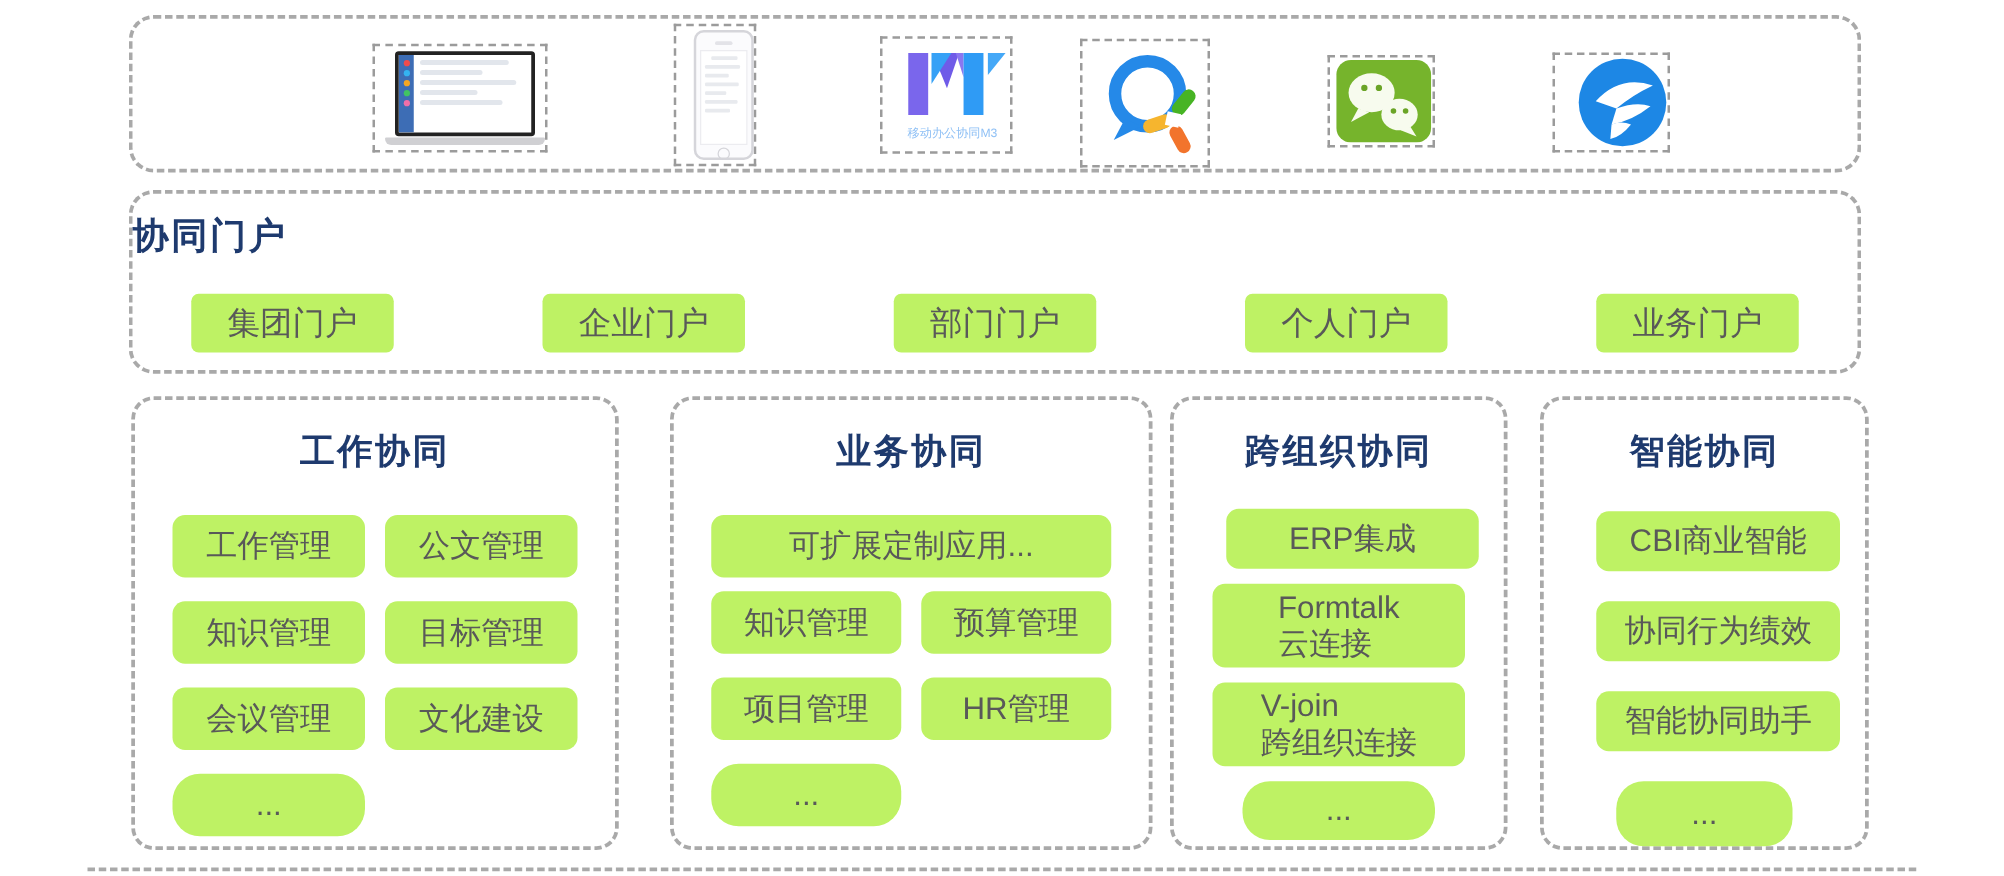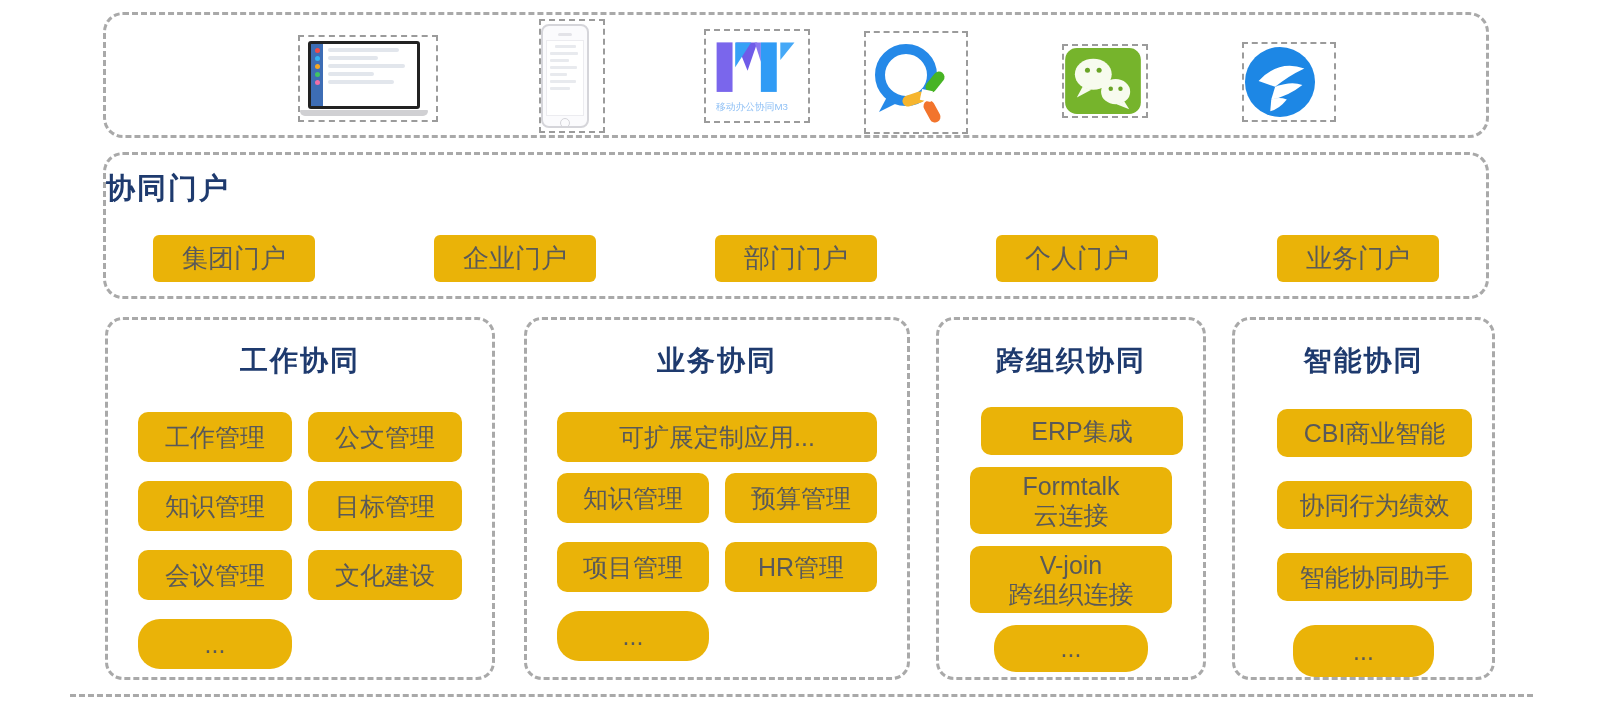--- a/index.html
+++ b/index.html
@@ -1,37 +1,37 @@
 <!DOCTYPE html>
 <html><head>
 <meta charset="utf-8">
 <style>
   html,body{margin:0;padding:0;background:#fff;font-family:"Liberation Sans", sans-serif;}
   .canvas{position:relative;width:1603px;height:701px;background:#ffffff;overflow:hidden;}
 
   
   .panel{position:absolute;border:3px dashed #a9a9a9;border-radius:20px;background:#fff;box-sizing:border-box;}
   .icon-box{position:absolute;border:2.5px dashed #9b9b9b;background:#fff;box-sizing:border-box;
-            display:flex;align-items:center;justify-content:flex-start;}
+            display:flex;align-items:center;justify-content:flex-end;}
 
   #clients-bar{left:103px;top:12px;width:1386px;height:126px;}
   #portal-panel{left:103px;top:152px;width:1386px;height:147px;}
   #sec-work{left:105px;top:317px;width:390px;height:363px;border-radius:18px;}
-  #sec-business{left:524px;top:317px;width:386px;height:363px;border-radius:18px;}
+  #sec-business{left:536px;top:317px;width:386px;height:363px;border-radius:18px;}
   #sec-cross{left:936px;top:317px;width:270px;height:363px;border-radius:18px;}
   #sec-smart{left:1232px;top:317px;width:263px;height:363px;border-radius:18px;}
   #cutoff-line{position:absolute;left:70px;top:694px;width:1463px;height:7px;border-top:3px dashed #a9a9a9;}
 
   
   .big-title{margin-top:14px;font-size:29px;font-weight:bold;color:#1e3a6e;letter-spacing:2px;}
   .sec-title{text-align:center;margin-top:22px;font-size:28px;font-weight:bold;color:#1e3a6e;letter-spacing:2px;}
 
   
-  .chip{background:#eab308;color:#595959;display:flex;align-items:center;justify-content:center;
-        text-align:center;white-space:pre-line;box-sizing:border-box;font-size:25px;line-height:1.15;}
+  .chip{background:#bef264;color:#595959;display:flex;align-items:center;justify-content:center;
+        white-space:pre-line;box-sizing:border-box;font-size:25px;line-height:1.15;}
   .portal-row{display:flex;justify-content:space-between;padding:0 47px;margin-top:26px;}
   .portal-chip{width:162px;height:47px;border-radius:6px;font-size:26px;}
   .sec-body{padding:0 30px;margin-top:32px;}
   .sec-body-tight{padding:0 31px;margin-top:27px;}
   .row2{display:flex;gap:16px;margin-bottom:19px;}
   .grid-chip{flex:1;height:50px;border-radius:10px;}
   .wide-chip{width:100%;height:50px;border-radius:10px;margin-bottom:11px;}
   .stack-chip{width:100%;border-radius:10px;margin-bottom:12px;}
   .h1x{height:48px;margin-left:11px;}
   .h2x{height:67px;}

